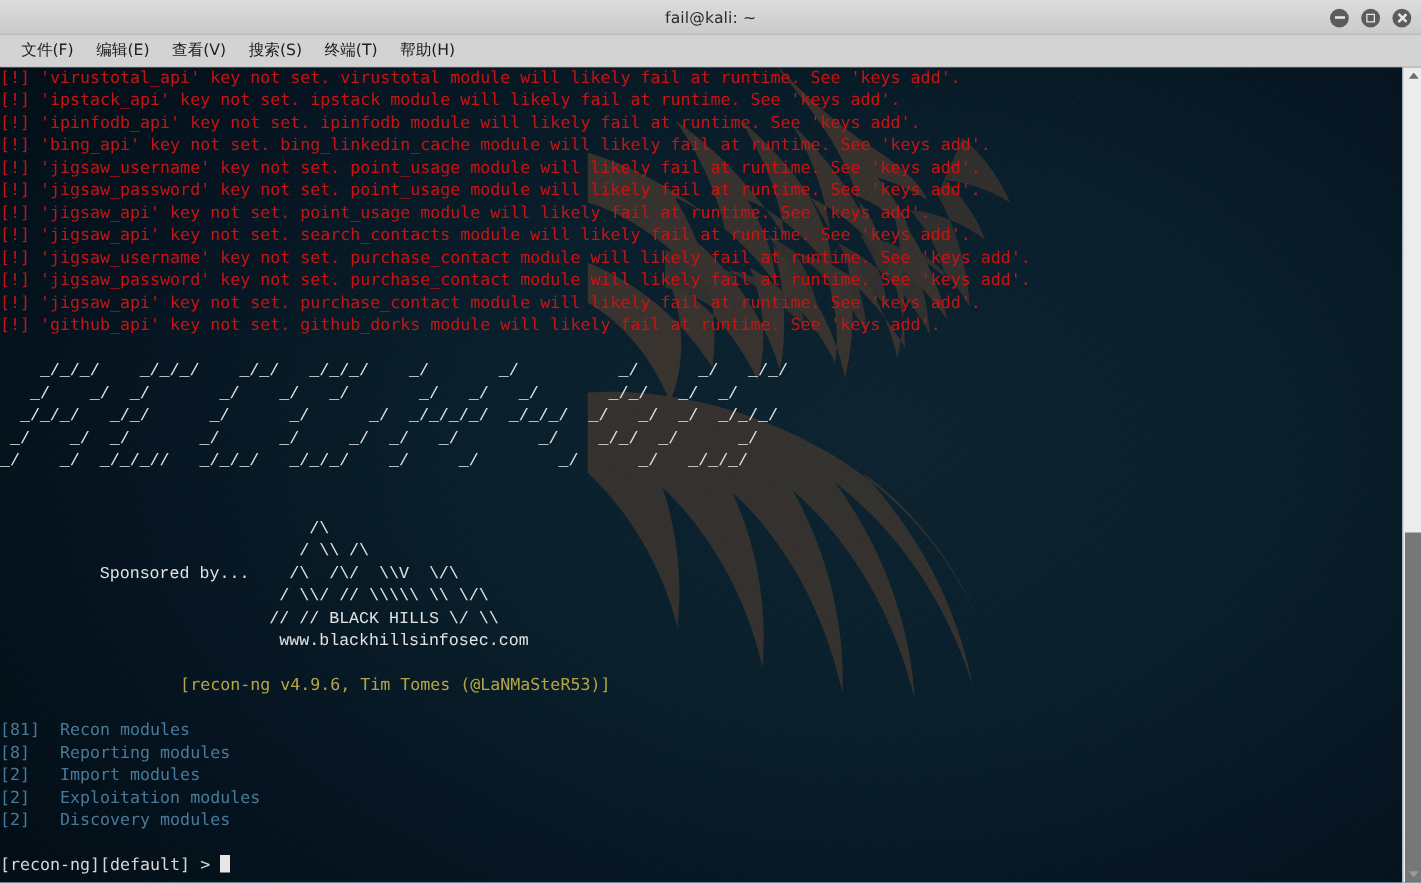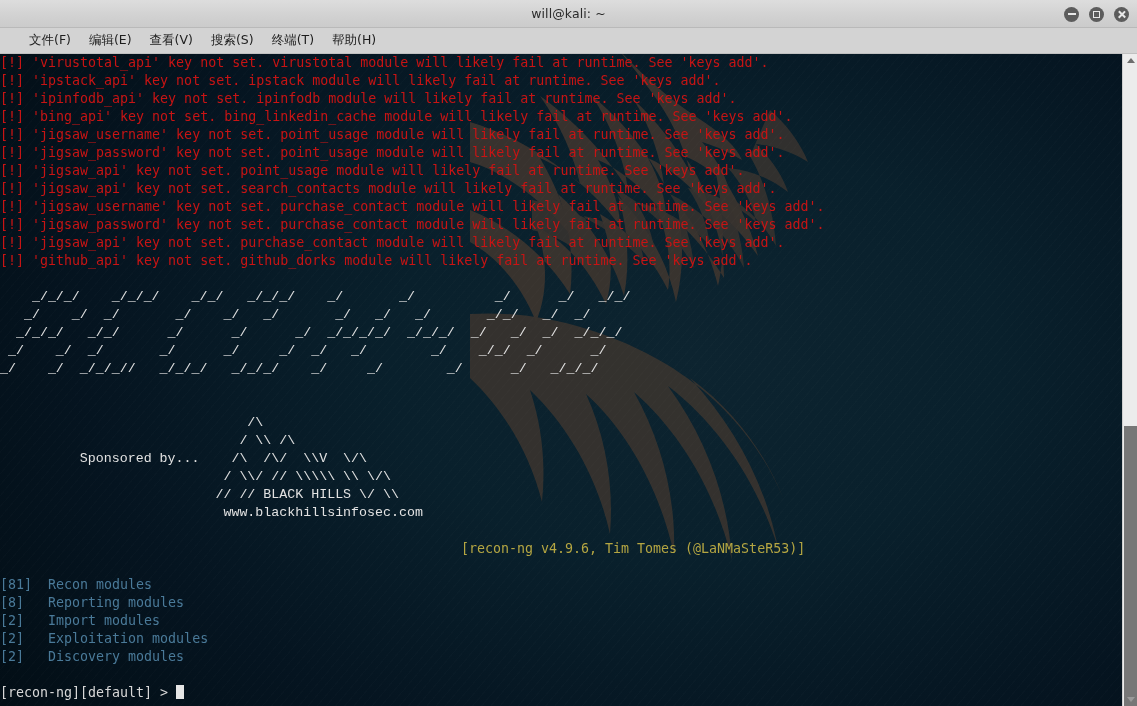--- a/index.html
+++ b/index.html
@@ -78,21 +78,21 @@
     left: 6.7px; top: 3.2px; width: 1.7px; height: 8.8px;
     transform: rotate(-45deg);
   }
 
   
   #menubar {
     height: 26px;
     background: #d3d3d3;
     display: flex;
     align-items: center;
-    padding-left: 20px;
+    padding-left: 8px;
     flex: 0 0 auto;
     border-bottom: 1px solid #c0c0c0;
     box-sizing: border-box;
   }
   .menuitem {
     font-size: 12.5px;
     color: #1d1d1d;
     padding: 2px 9px;
     cursor: default;
     user-select: none;
@@ -137,21 +137,21 @@
     z-index: 3;
     padding: 0;
     font-family: "DejaVu Sans Mono", monospace;
     font-size: 13.3px;
     line-height: 18px;
     white-space: pre;
   }
   .line { height: 18px; }
   .warn  { color: #c81414; }
   .banner{ color: #e2e2e2; font-family: Liberation Mono, monospace; }
-  .ver   { color: #b5a642; text-align: center; }
+  .ver   { color: #b5a642; }
   .mods  { color: #4a7a99; }
   .prompt{ color: #d8d8d8; }
   .cursor {
     display: inline-block;
     width: 8px; height: 14px;
     background: #e6e6e6;
     vertical-align: -2px;
   }
 
   
@@ -186,21 +186,21 @@
     background: #777777;
     cursor: pointer;
   }
 </style>
 </head>
 <body>
 
 <div id="window">
 
   <div id="titlebar">
-    <div id="title-text">will@kali: ~</div>
+    <div id="title-text">fail@kali: ~</div>
     <div class="winbtns">
       <span class="winbtn min"></span>
       <span class="winbtn max"></span>
       <span class="winbtn close"></span>
     </div>
   </div>
 
   <div id="menubar">
     <div class="menuitem"><span>文件(F)</span></div>
     <div class="menuitem"><span>编辑(E)</span></div>

